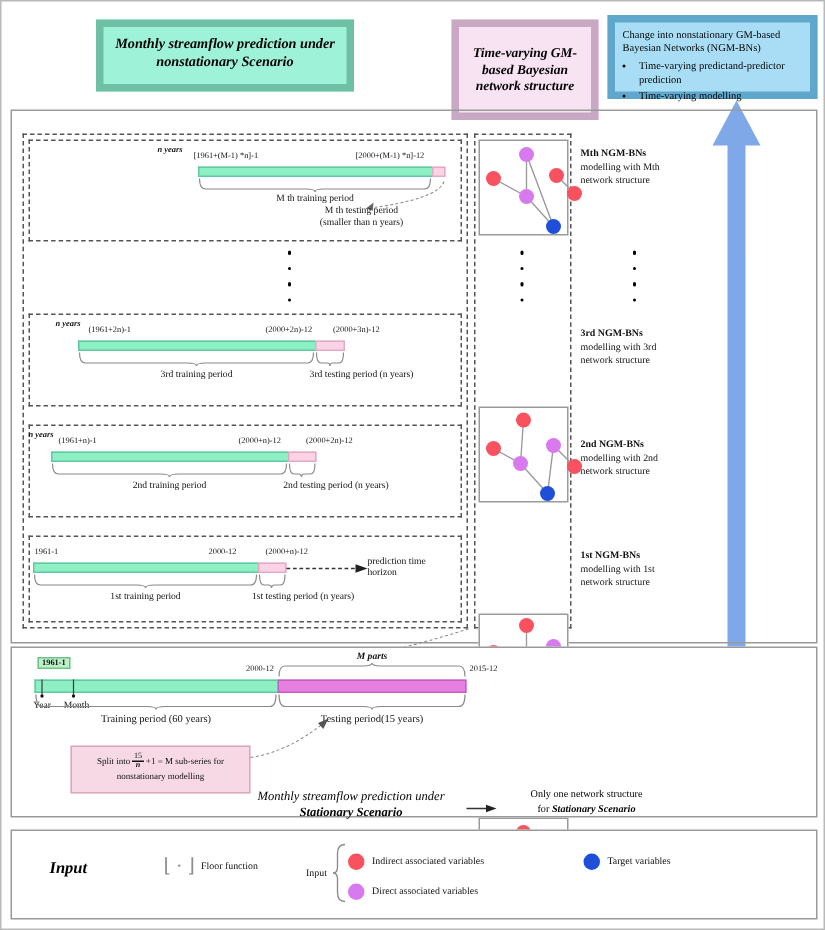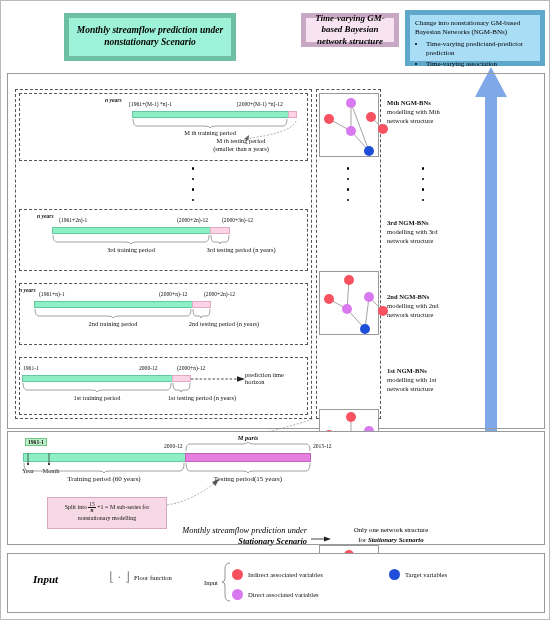--- a/index.html
+++ b/index.html
@@ -69,30 +69,30 @@
 </style>
 </head>
 <body>
 
 <div id="page">
 
   <div class="abs hdr hdr-green" style="left:63px;top:12px;width:172px;height:48px;">
     <span>Monthly streamflow prediction under nonstationary Scenario</span>
   </div>
 
-  <div class="abs hdr hdr-pink" style="left:300px;top:12px;width:98px;height:34px;">
+  <div class="abs hdr hdr-pink" style="left:300px;top:12px;width:98px;height:67px;">
     <span>Time-varying GM-based Bayesian network structure</span>
   </div>
 
   <div class="abs hdr-blue hdr" style="left:404px;top:9px;width:140px;height:56px;">
     <div style="width:100%">
       <div>Change into nonstationary GM-based Bayesian Networks (NGM-BNs)</div>
       <ul>
         <li>Time-varying predictand-predictor  prediction</li>
-        <li>Time-varying association</li>
+        <li>Time-varying modelling</li>
       </ul>
     </div>
   </div>
 
   <svg class="abs" style="left:470px;top:66px;width:40px;height:425px;">
     <polygon points="20,0 36,30 26,30 26,425 14,425 14,30 4,30" fill="#7fa8e8"></polygon>
   </svg>
 
   <div class="abs dashcontainer" style="left:14px;top:88px;width:297px;height:330px;"></div>
   <div class="abs dashcontainer" style="left:315px;top:88px;width:65px;height:330px;"></div>
@@ -340,21 +340,21 @@
       <span class="den">n</span>
     </span>
     <span>+1 = M sub-series for</span><br>
     <span>nonstationary modelling</span>
   </div>
   <svg class="abs" style="left:166px;top:478px;width:54px;height:30px;">
     <path d="M0,26 Q26,22 50,2" fill="none" stroke="#8a8a8a" stroke-width="0.7" stroke-dasharray="2,1.6"></path>
     <polygon points="52,0 45,3 48.5,7" fill="#555"></polygon>
   </svg>
 
-  <div class="abs" style="left:160px;top:524px;width:146px;text-align:right;font-style:italic;font-size:8.4px;line-height:1.35;">
+  <div class="abs" style="left:160px;top:524px;width:146px;text-align:center;font-style:italic;font-size:8.4px;line-height:1.35;">
     <span>Monthly streamflow prediction under</span><br>
     <b>Stationary Scenario</b>
   </div>
 
   <svg class="abs" style="left:310px;top:534px;width:20px;height:8px;">
     <line x1="0" y1="4" x2="14" y2="4" stroke="#333" stroke-width="0.9"></line>
     <polygon points="20,4 13,1.5 13,6.5" fill="#222"></polygon>
   </svg>
 
   <div class="abs" style="left:332px;top:524px;width:116px;font-size:6.8px;line-height:1.4;text-align:center;">

